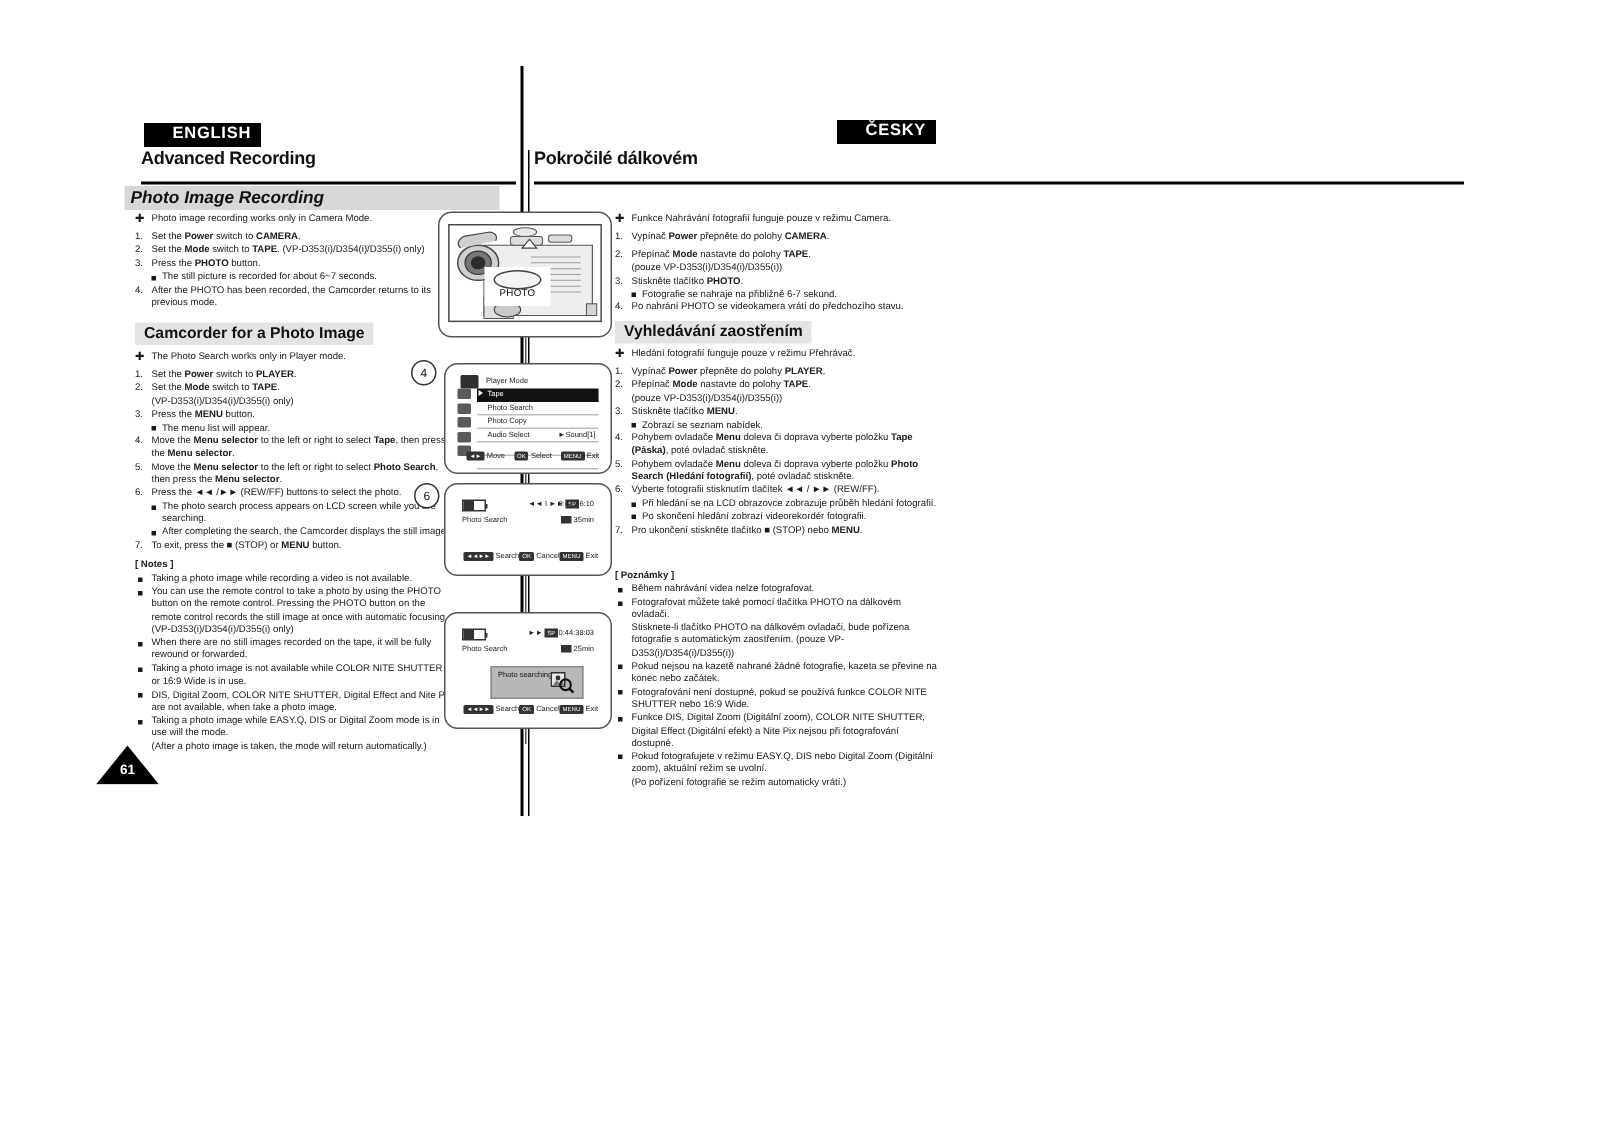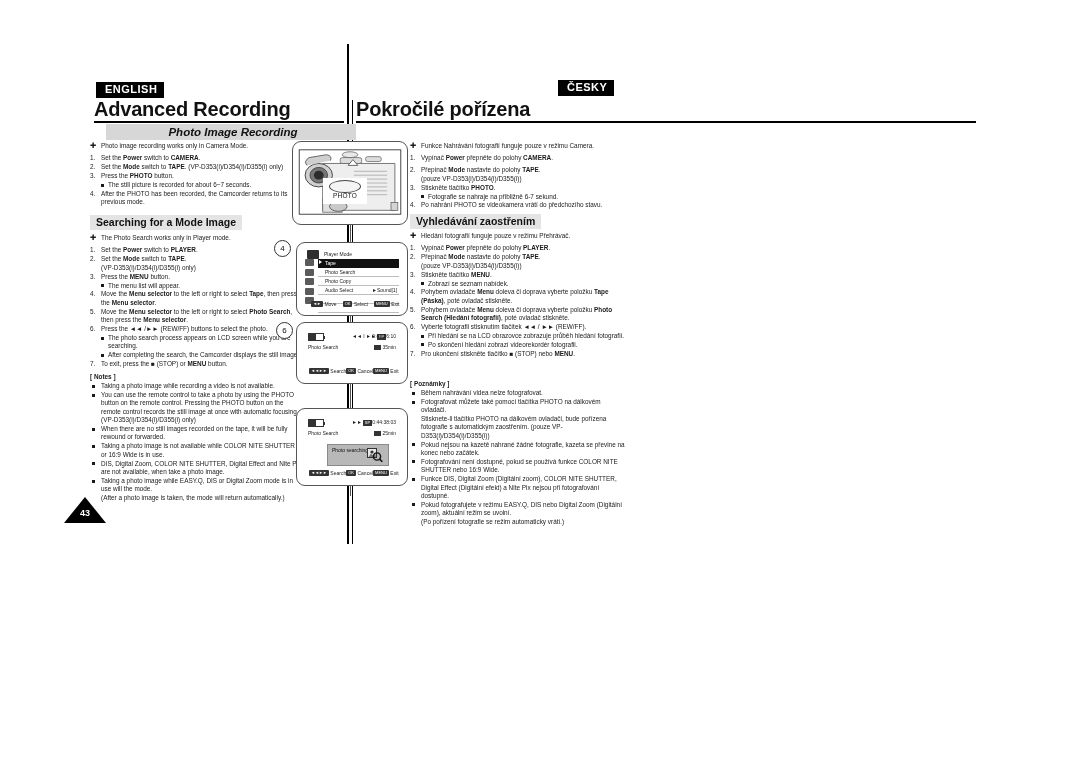--- a/index.html
+++ b/index.html
@@ -42,30 +42,30 @@
   }
 
   
   .lang-badge {
     position: absolute;
     background: #000;
     color: #fff;
     font-weight: bold;
     font-size: 11px;
     letter-spacing: 0.5px;
-    padding: 2px 7px 3px 9px;
+    padding: 2px 7px 3px 19px;
     line-height: 11px;
   }
   #lang-en { left: 96px; top: 82px; }
   #lang-cz { left: 558px; top: 80px; }
 
   
   .chapter-title {
     position: absolute;
-    font-size: 20px;
+    font-size: 12px;
     font-weight: bold;
     letter-spacing: -0.2px;
   }
   #title-en { left: 94px; top: 98px; }
   #title-cz { left: 356px; top: 98px; }
 
   .rule {
     position: absolute;
     height: 2px;
     background: #000;
@@ -78,21 +78,21 @@
     position: absolute;
     background: #d7d7d7;
     height: 16px;
     font-style: italic;
     font-weight: bold;
     font-size: 11.5px;
     line-height: 16px;
     padding-left: 4px;
     box-sizing: border-box;
   }
-  #sec-en { left: 106px; top: 124px; width: 250px; text-align: center; }
+  #sec-en { left: 83px; top: 124px; width: 250px; }
   #sec-cz { left: 356px; top: 124px; width: 620px; }
 
   
   .subsec {
     position: absolute;
     background: #e4e4e4;
     font-size: 10.5px;
     font-weight: bold;
     line-height: 15px;
     height: 15px;
@@ -453,38 +453,38 @@
 
   <div class="spine"></div>
   <div class="spine-inner"></div>
 
   <div class="lang-badge" id="lang-en">ENGLISH</div>
   <div class="chapter-title" id="title-en">Advanced Recording</div>
   <div class="rule" id="rule-en"></div>
   <div class="section-bar" id="sec-en">Photo Image Recording</div>
 
   <div class="lang-badge" id="lang-cz">ČESKY</div>
-  <div class="chapter-title" id="title-cz">Pokročilé pořízena</div>
+  <div class="chapter-title" id="title-cz">Pokročilé dálkovém</div>
   <div class="rule" id="rule-cz"></div>
 
   <div class="col" id="col-en-a">
     <div class="bullet-club">
       <span class="cl">✚</span>
       <span>Photo image recording works only in Camera Mode.</span>
     </div>
     <div>
         <div class="li"><span class="num">1.</span>Set the <b>Power</b> switch to <b>CAMERA</b>.</div>
         <div class="li"><span class="num">2.</span>Set the <b>Mode</b> switch to <b>TAPE</b>. (VP-D353(i)/D354(i)/D355(i) only)</div>
         <div class="li"><span class="num">3.</span>Press the <b>PHOTO</b> button.</div>
         <div class="li-sub"><span class="sq"></span>The still picture is recorded for about 6~7 seconds.</div>
         <div class="li"><span class="num">4.</span>After the PHOTO has been recorded, the Camcorder returns to its previous mode.</div>
       </div>
   </div>
 
-  <div class="subsec" id="subsec-en">Searching for a Mode Image</div>
+  <div class="subsec" id="subsec-en">Camcorder for a Photo Image</div>
 
   <div class="col" id="col-en-b">
     <div class="bullet-club">
       <span class="cl">✚</span>
       <span>The Photo Search works only in Player mode.</span>
     </div>
     <div>
         <div class="li"><span class="num">1.</span>Set the <b>Power</b> switch to <b>PLAYER</b>.</div>
         <div class="li"><span class="num">2.</span>Set the <b>Mode</b> switch to <b>TAPE</b>.</div>
         <div class="cont">(VP-D353(i)/D354(i)/D355(i) only)</div>
@@ -549,21 +549,21 @@
     <div>
         <div class="li-note"><span class="sq"></span>Během nahrávání videa nelze fotografovat.</div>
         <div class="li-note"><span class="sq"></span>Fotografovat můžete také pomocí tlačítka PHOTO na dálkovém ovladači.<br>Stisknete-li tlačítko PHOTO na dálkovém ovladači, bude pořízena fotografie s automatickým zaostřením. (pouze VP-D353(i)/D354(i)/D355(i))</div>
         <div class="li-note"><span class="sq"></span>Pokud nejsou na kazetě nahrané žádné fotografie, kazeta se převine na konec nebo začátek.</div>
         <div class="li-note"><span class="sq"></span>Fotografování není dostupné, pokud se používá funkce COLOR NITE SHUTTER nebo 16:9 Wide.</div>
         <div class="li-note"><span class="sq"></span>Funkce DIS, Digital Zoom (Digitální zoom), COLOR NITE SHUTTER, Digital Effect (Digitální efekt) a Nite Pix nejsou při fotografování dostupné.</div>
         <div class="li-note"><span class="sq"></span>Pokud fotografujete v režimu EASY.Q, DIS nebo Digital Zoom (Digitální zoom), aktuální režim se uvolní.<br>(Po pořízení fotografie se režim automaticky vrátí.)</div>
       </div>
   </div>
 
-  <div id="page-num">43</div>
+  <div id="page-num">61</div>
 
   <div class="fig-connector" id="conn-1"></div>
   <div class="fig-connector" id="conn-2"></div>
   <div class="fig-connector" id="conn-3"></div>
   <div class="fig-connector" id="conn-4"></div>
 
   <div class="fig" id="fig-cam">
     <svg class="cam-wrap" viewBox="0 0 116 84">
       <rect x="6" y="8" width="104" height="66" fill="#ffffff" stroke="#444" stroke-width="1"></rect>
 

